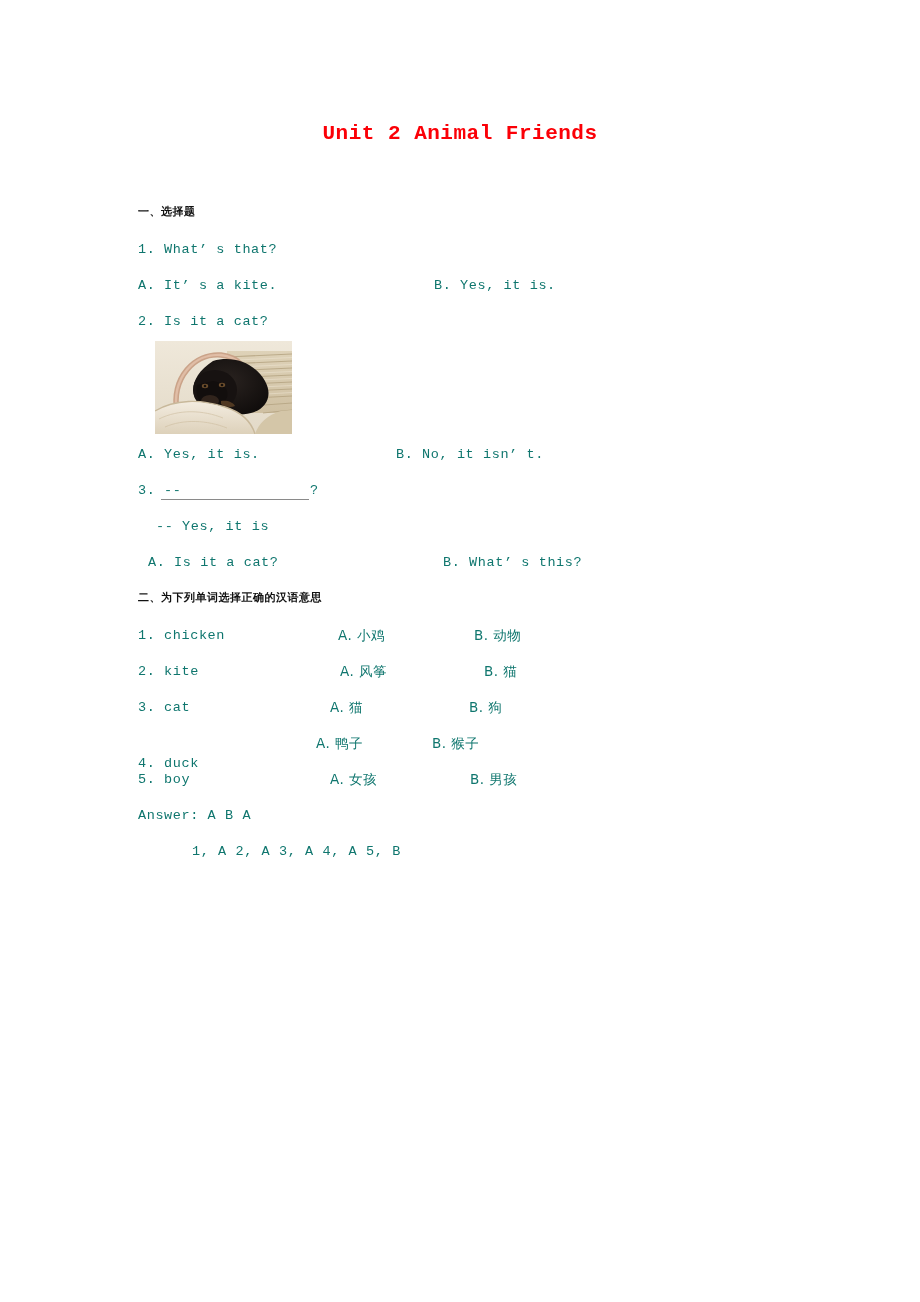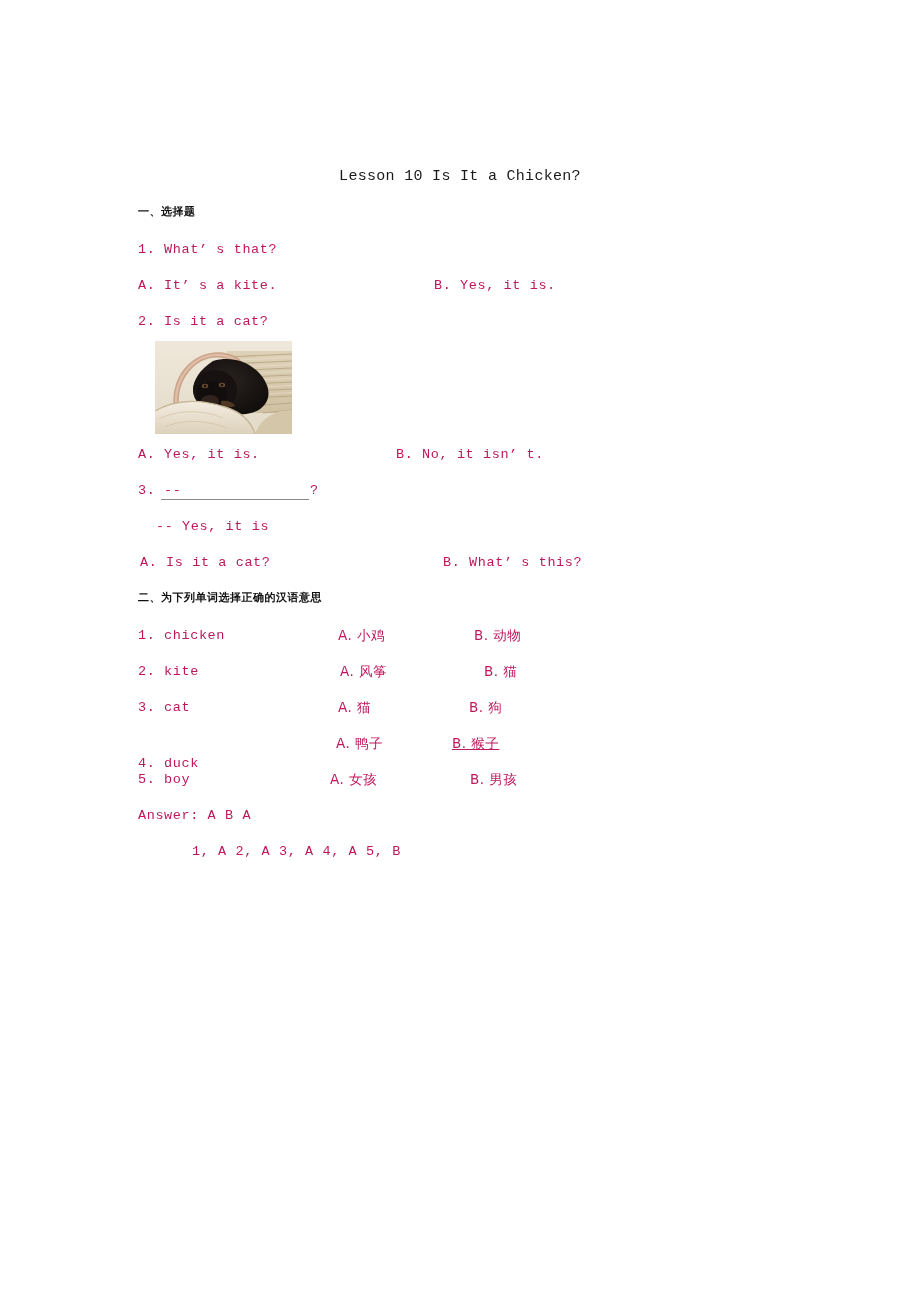--- a/index.html
+++ b/index.html
@@ -57,21 +57,21 @@
     color: #111111;
     letter-spacing: 0.5px;
     white-space: nowrap;
   }
 
   
   .line {
     position: absolute;
     font-family: "Liberation Mono", "DejaVu Sans Mono", monospace;
     font-size: 13.5px;
-    color: #be185d;
+    color: #0f766e;
     letter-spacing: 0.6px;
     white-space: nowrap;
   }
   .cn {
     font-family: "DejaVu Sans", "Liberation Sans", sans-serif;
     letter-spacing: 0.5px;
   }
 
   
   .blank-line {
@@ -90,22 +90,22 @@
     overflow: hidden;
     background: #efe6d6;
   }
   .photo svg { display: block; }
 </style>
 </head>
 <body>
 
 <div class="page">
 
-
-  <div class="doc-subtitle">Lesson 10 Is It a Chicken?</div>
+  <div class="doc-title">Unit 2 Animal Friends</div>
+
 
   <div class="section-heading" style="top:204px;">一、选择题</div>
 
   <div class="line" style="left:138px; top:242px;">1. What’ s that?</div>
 
   <div class="line" style="left:138px; top:278px;">A. It’ s a kite.</div>
   <div class="line" style="left:434px; top:278px;">B. Yes, it is.</div>
 
   <div class="line" style="left:138px; top:314px;">2. Is it a cat?</div>
 
@@ -191,40 +191,40 @@
 
   <div class="line" style="left:138px; top:447px;">A. Yes, it is.</div>
   <div class="line" style="left:396px; top:447px;">B. No, it isn’ t.</div>
 
   <div class="line" style="left:138px; top:483px;">3.  --</div>
   <div class="blank-line" style="left:161px; top:499px; width:148px;"></div>
   <div class="line" style="left:310px; top:483px;">?</div>
 
   <div class="line" style="left:156px; top:519px;">-- Yes, it is</div>
 
-  <div class="line" style="left:140px; top:555px;">A. Is it a cat?</div>
+  <div class="line" style="left:148px; top:555px;">A. Is it a cat?</div>
   <div class="line" style="left:443px; top:555px;">B. What’ s this?</div>
 
   <div class="section-heading" style="top:590px;">二、为下列单词选择正确的汉语意思</div>
 
   <div class="line" style="left:138px; top:628px;">1. chicken</div>
   <div class="line cn" style="left:338px; top:627px;">A. 小鸡</div>
   <div class="line cn" style="left:474px; top:627px;">B. 动物</div>
 
   <div class="line" style="left:138px; top:664px;">2. kite</div>
   <div class="line cn" style="left:340px; top:663px;">A. 风筝</div>
   <div class="line cn" style="left:484px; top:663px;">B. 猫</div>
 
   <div class="line" style="left:138px; top:700px;">3. cat</div>
-  <div class="line cn" style="left:330px; top:699px;margin-left:8px;">A. 猫</div>
+  <div class="line cn" style="left:330px; top:699px;">A. 猫</div>
   <div class="line cn" style="left:469px; top:699px;">B. 狗</div>
 
   <div class="line" style="left:138px; top:756px;">4. duck</div>
-  <div class="line cn" style="left:336px; top:735px;">A. 鸭子</div>
-  <div class="line cn" style="left:452px; top:735px;text-decoration:underline;">B. 猴子</div>
+  <div class="line cn" style="left:316px; top:735px;">A. 鸭子</div>
+  <div class="line cn" style="left:432px; top:735px;">B. 猴子</div>
 
   <div class="line" style="left:138px; top:772px;">5. boy</div>
   <div class="line cn" style="left:330px; top:771px;">A. 女孩</div>
   <div class="line cn" style="left:470px; top:771px;">B. 男孩</div>
 
   <div class="line" style="left:138px; top:808px;text-align:center;">Answer: A   B   A</div>
   <div class="line" style="left:192px; top:844px;">1, A   2, A   3, A   4, A   5, B</div>
 
 </div>
 

